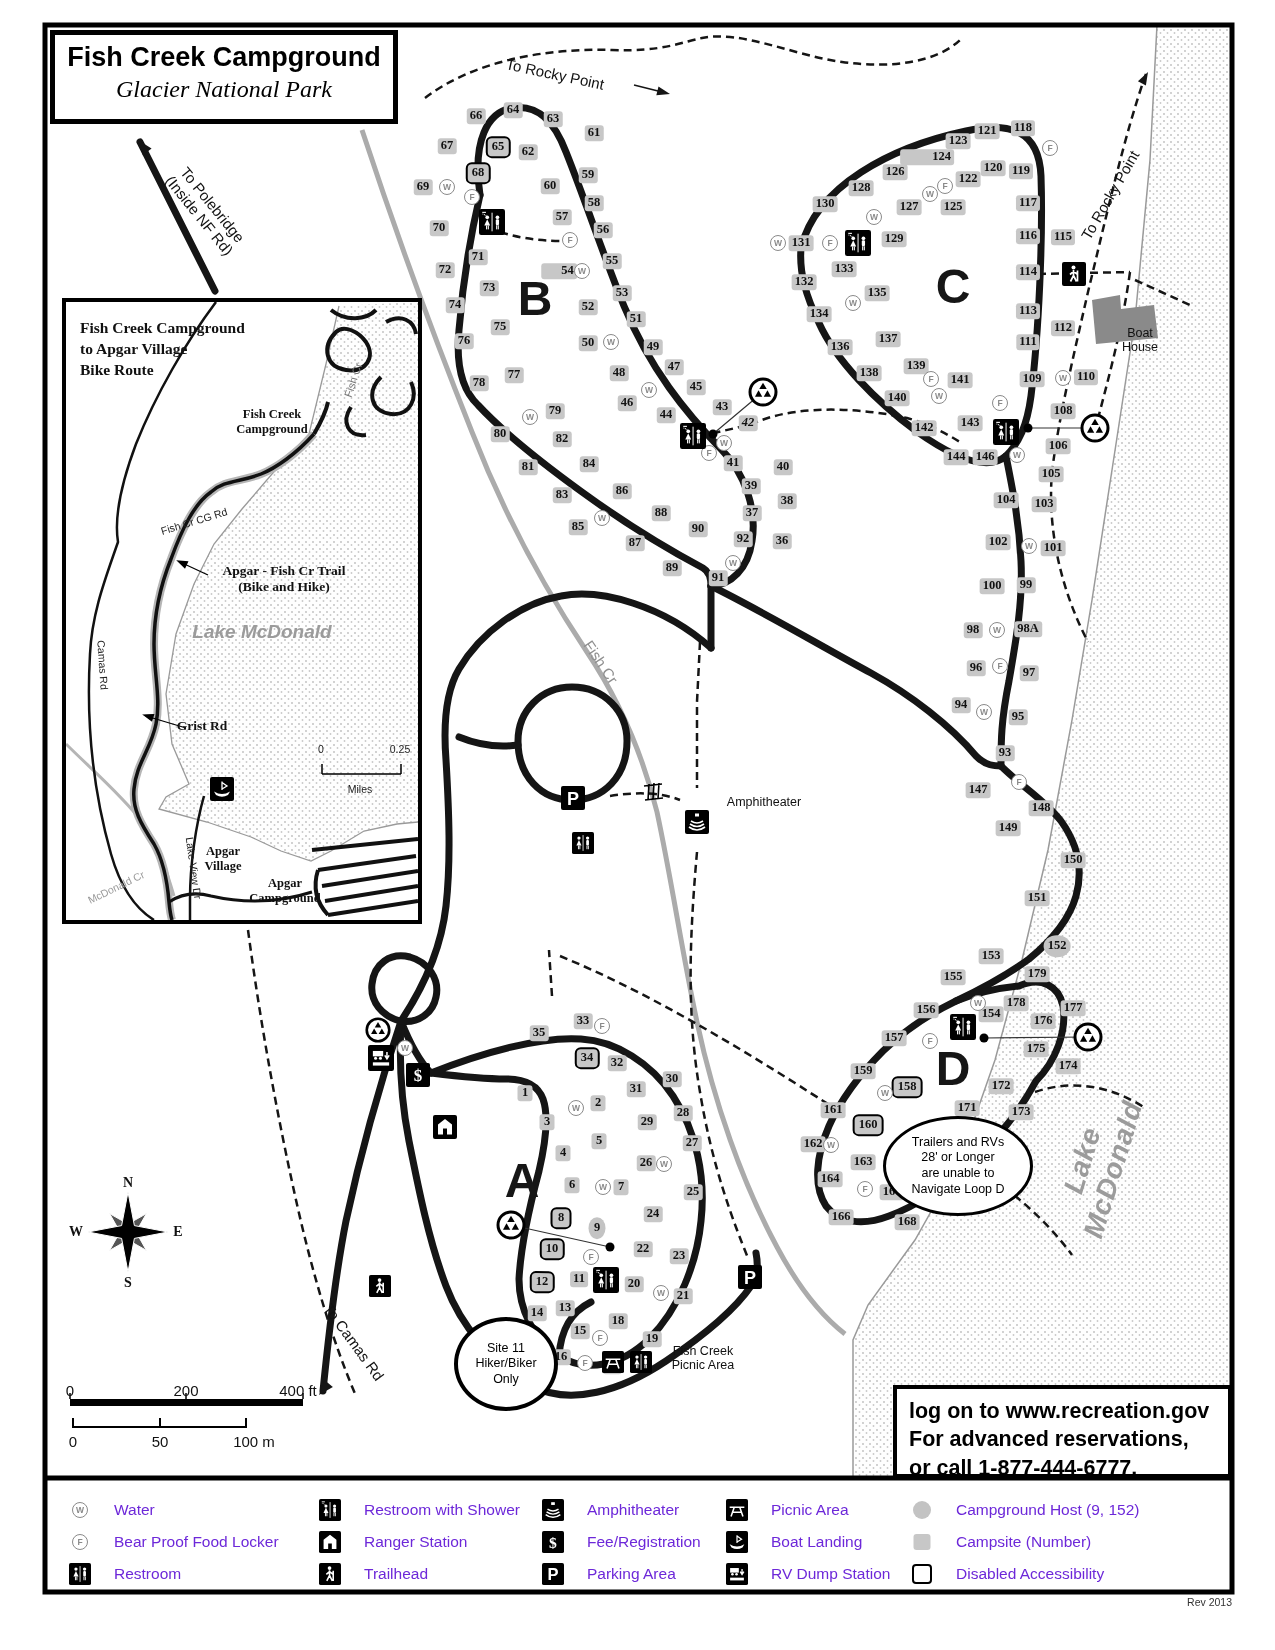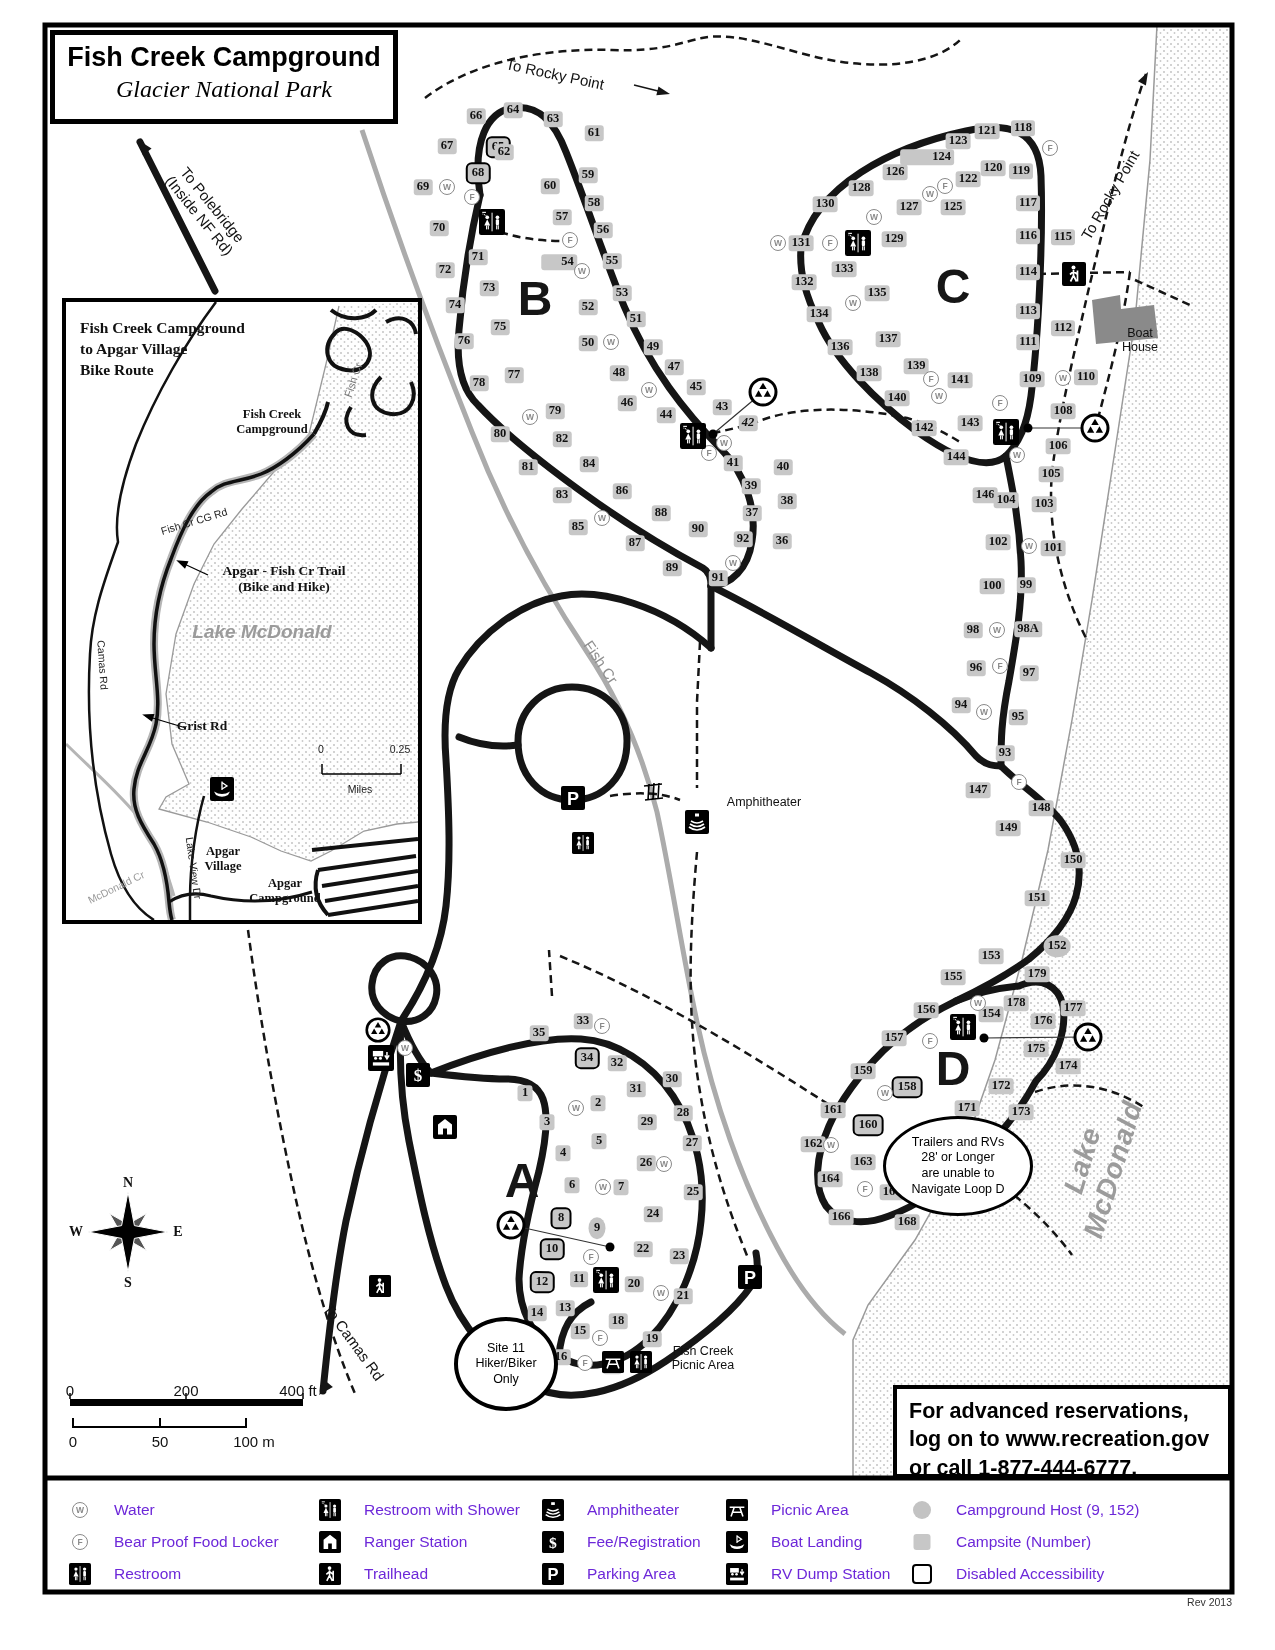--- a/index.html
+++ b/index.html
@@ -143,33 +143,33 @@
     <line x1="45" y1="1478" x2="1232" y2="1478" stroke="#000" stroke-width="5"></line>
   </svg>
 
   <div id="map-layer">
       <div class="site" style="left: 476px; top: 116px;">66</div>
       <div class="site" style="left: 513px; top: 110px;">64</div>
       <div class="site" style="left: 553px; top: 119px;">63</div>
       <div class="site" style="left: 594px; top: 133px;">61</div>
       <div class="site" style="left: 447px; top: 146px;">67</div>
       <div class="site d" style="left: 498px; top: 147px;">65</div>
-      <div class="site" style="left: 504px; top: 152px;">62</div>
+      <div class="site" style="left: 528px; top: 152px;">62</div>
       <div class="site d" style="left: 478px; top: 173px;">68</div>
       <div class="site" style="left: 423px; top: 187px;">69</div>
       <div class="site" style="left: 588px; top: 175px;">59</div>
       <div class="site" style="left: 550px; top: 186px;">60</div>
       <div class="site" style="left: 594px; top: 203px;">58</div>
       <div class="site" style="left: 562px; top: 217px;">57</div>
       <div class="site" style="left: 603px; top: 230px;">56</div>
       <div class="site" style="left: 439px; top: 228px;">70</div>
       <div class="site" style="left: 478px; top: 257px;">71</div>
       <div class="site" style="left: 445px; top: 270px;">72</div>
       <div class="site" style="left: 612px; top: 261px;">55</div>
-      <div class="site" style="left: 559px; top: 262px; padding-left: 20px;">54</div>
+      <div class="site" style="left: 559px; top: 271px; padding-left: 20px;">54</div>
       <div class="site" style="left: 489px; top: 288px;">73</div>
       <div class="site" style="left: 455px; top: 305px;">74</div>
       <div class="site" style="left: 622px; top: 293px;">53</div>
       <div class="site" style="left: 588px; top: 307px;">52</div>
       <div class="site" style="left: 636px; top: 319px;">51</div>
       <div class="site" style="left: 500px; top: 327px;">75</div>
       <div class="site" style="left: 464px; top: 341px;">76</div>
       <div class="site" style="left: 588px; top: 343px;">50</div>
       <div class="site" style="left: 653px; top: 347px;">49</div>
       <div class="site" style="left: 674px; top: 367px;">47</div>
@@ -231,21 +231,21 @@
       <div class="site" style="left: 869px; top: 373px;">138</div>
       <div class="site" style="left: 916px; top: 366px;">139</div>
       <div class="site" style="left: 1032px; top: 379px;">109</div>
       <div class="site" style="left: 1086px; top: 377px;">110</div>
       <div class="site" style="left: 897px; top: 398px;">140</div>
       <div class="site" style="left: 960px; top: 380px;">141</div>
       <div class="site" style="left: 924px; top: 428px;">142</div>
       <div class="site" style="left: 970px; top: 423px;">143</div>
       <div class="site" style="left: 1063px; top: 411px;">108</div>
       <div class="site" style="left: 956px; top: 457px;">144</div>
-      <div class="site" style="left: 985px; top: 495px;">146</div>
+      <div class="site" style="left: 985px; top: 457px;">146</div>
       <div class="site" style="left: 1058px; top: 446px;">106</div>
       <div class="site" style="left: 1051px; top: 474px;">105</div>
       <div class="site" style="left: 1006px; top: 500px;">104</div>
       <div class="site" style="left: 1044px; top: 504px;">103</div>
       <div class="site" style="left: 998px; top: 542px;">102</div>
       <div class="site" style="left: 1053px; top: 548px;">101</div>
       <div class="site" style="left: 992px; top: 586px;">100</div>
       <div class="site" style="left: 1026px; top: 585px;">99</div>
       <div class="site" style="left: 973px; top: 630px;">98</div>
       <div class="site" style="left: 1028px; top: 629px;">98A</div>
@@ -535,22 +535,22 @@
 
   <div class="note" id="note-site11">Site 11
 Hiker/Biker
 Only</div>
   <div class="note" id="note-trailers">Trailers and RVs
 28' or Longer
 are unable to
 Navigate Loop D</div>
 
   <div id="resv">
+    <div>log on to www.recreation.gov</div>
     <div>For advanced reservations,</div>
-    <div>log on to www.recreation.gov</div>
     <div>or call 1-877-444-6777.</div>
   </div>
 
   <div id="legend-layer">
       <div class="wf" style="left: 80px; top: 1510px;">W</div>
       <div class="lg-label" style="left: 114px; top: 1510px;">Water</div>
       <div class="wf" style="left: 80px; top: 1542px;">F</div>
       <div class="lg-label" style="left: 114px; top: 1542px;">Bear Proof Food Locker</div>
       <div class="micon" style="left: 80px; top: 1574px;"><svg width="22" height="22" viewBox="0 0 24 24">
           <use href="#sym-restroom"></use>

